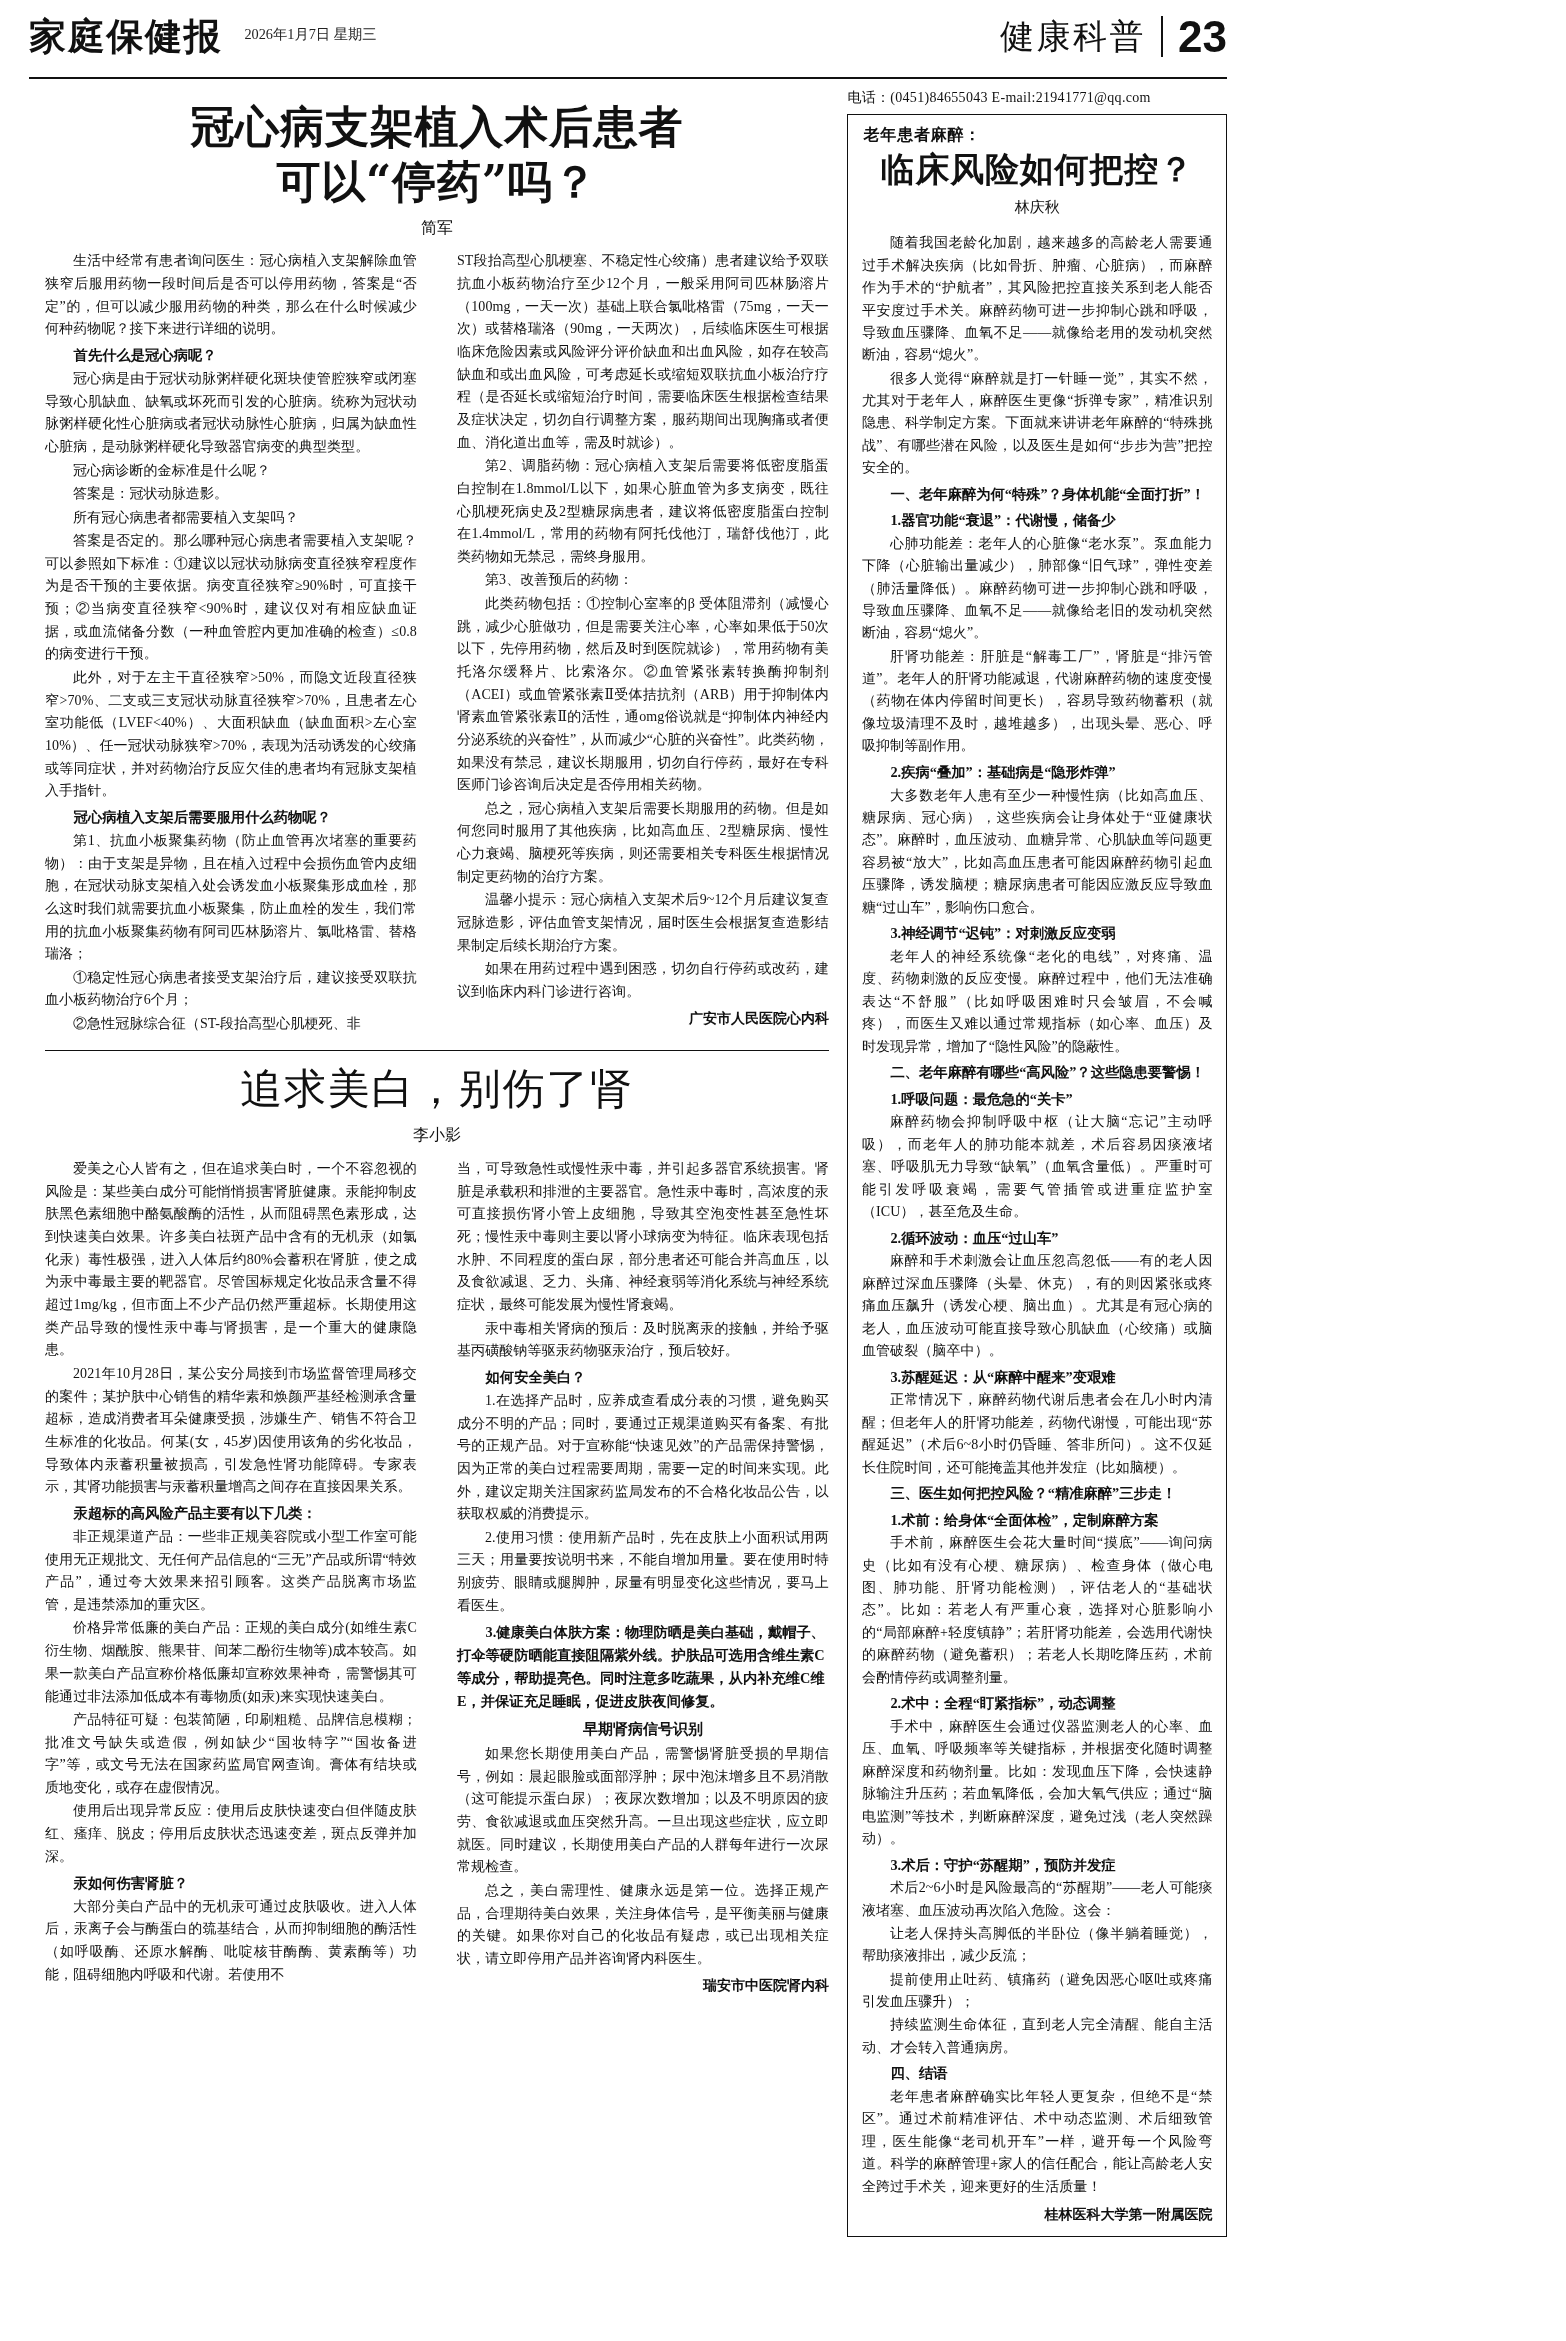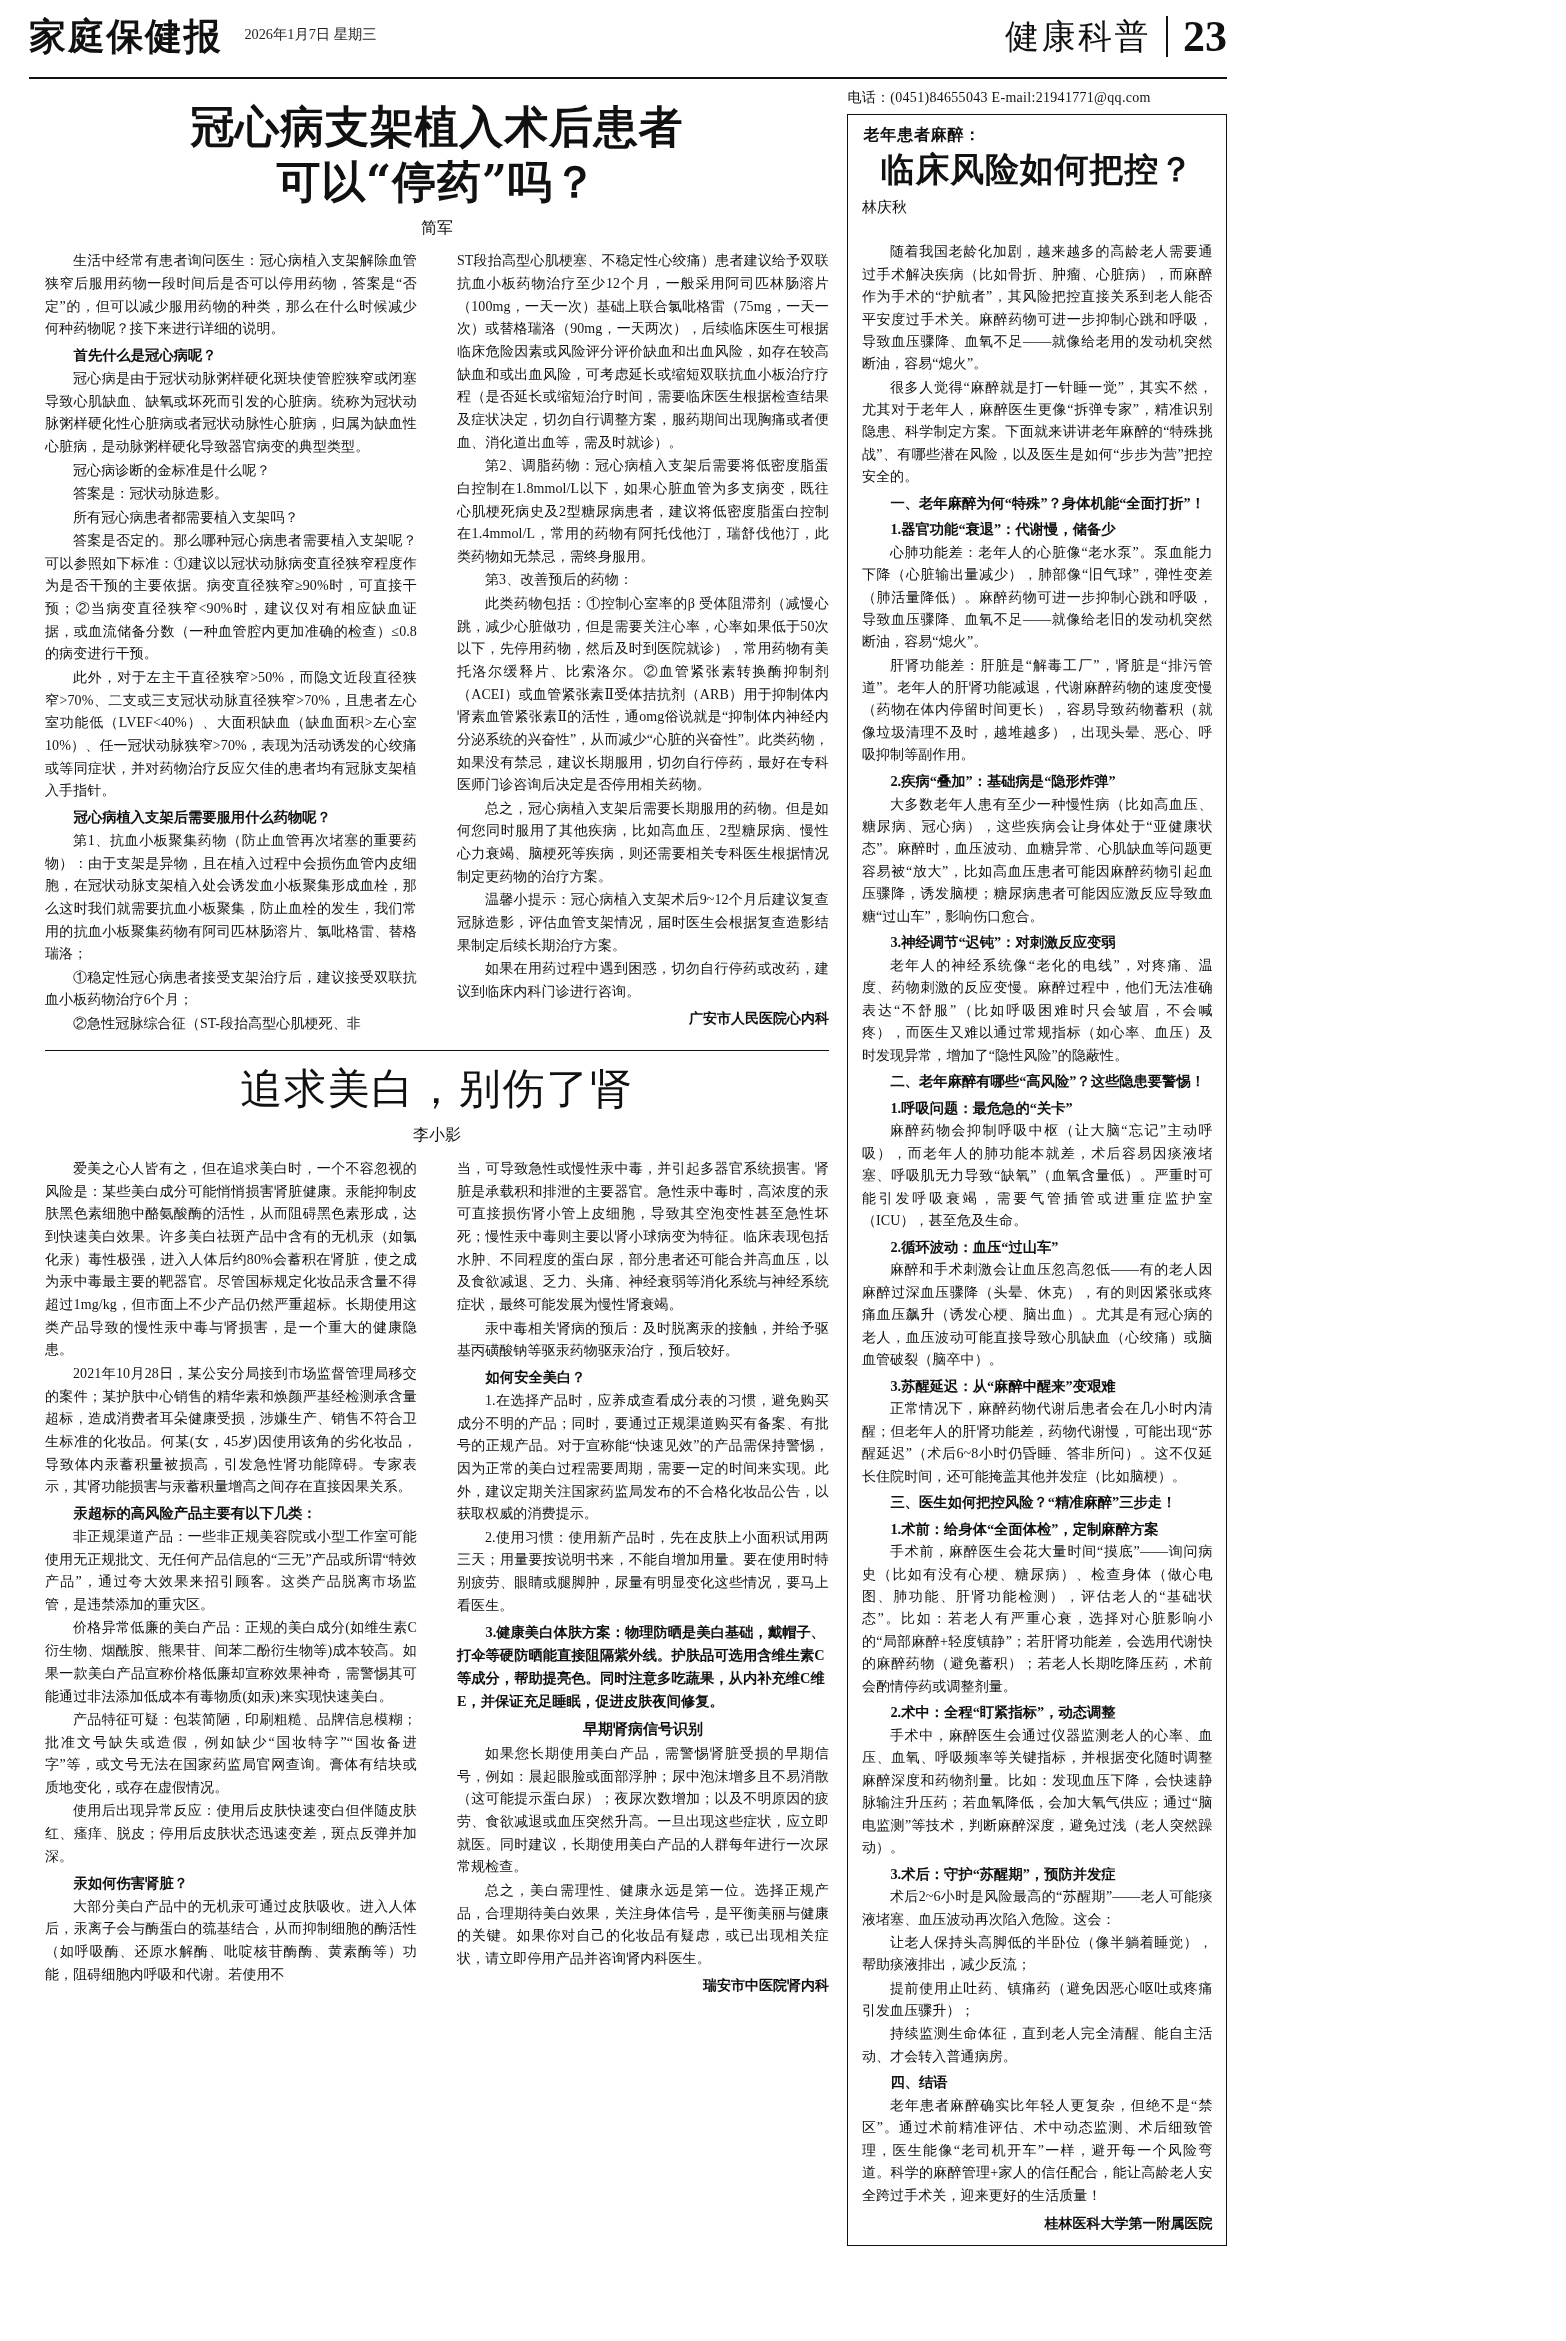--- a/index.html
+++ b/index.html
@@ -36,21 +36,21 @@
     display:flex;
     align-items:center;
   }
   .mast-section {
     font-family:"DejaVu Serif", serif;
     font-weight:normal;
     font-size:34px;
     letter-spacing:2.5px;
   }
   .mast-pageno {
-    font-family:Liberation Serif, serif;
+    font-family:Liberation Sans, sans-serif;
     font-weight:bold;
     font-size:44px;
     margin-left:15px;
     padding-left:15px;
     border-left:2.5px solid #111;
     line-height:0.95;
   }
   .mast-rule { border-top:2.5px solid #111; margin:5px 29px 0 29px; }
 
   
@@ -129,21 +129,21 @@
     margin:0 0 1.7px 1.7px;
   }
   .box-headline {
     text-align:center;
     font-family:"DejaVu Serif", serif;
     font-weight:bold;
     font-size:34px;
     letter-spacing:0.8px;
     margin:1.7px 0 5px 0;
   }
-  .box-byline { font-size:15px; margin:0 0 24px 0; }
+  .box-byline { text-align:center; font-size:15px; margin:0 0 15px 0; }
   .box p.t { font-size:14px; line-height:1.6; }
   .box h4.sub { font-size:14.3px; }
   .box .sign { margin-top:8.4px; }
 </style>
 </head>
 <body>
 
 <div class="page">
 
   <div class="masthead">

